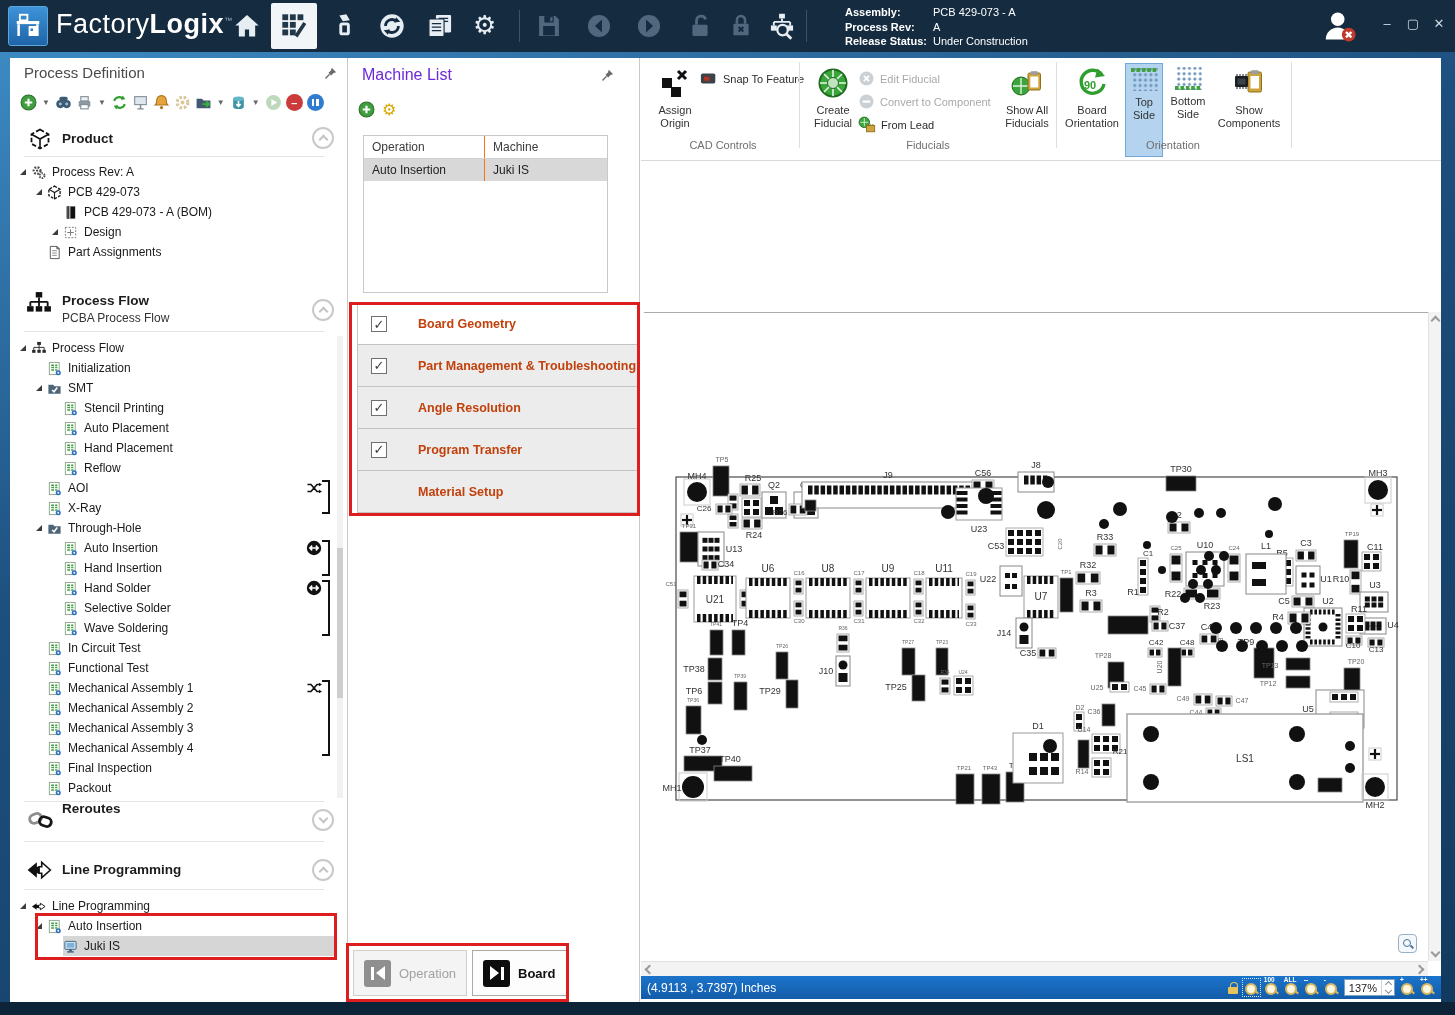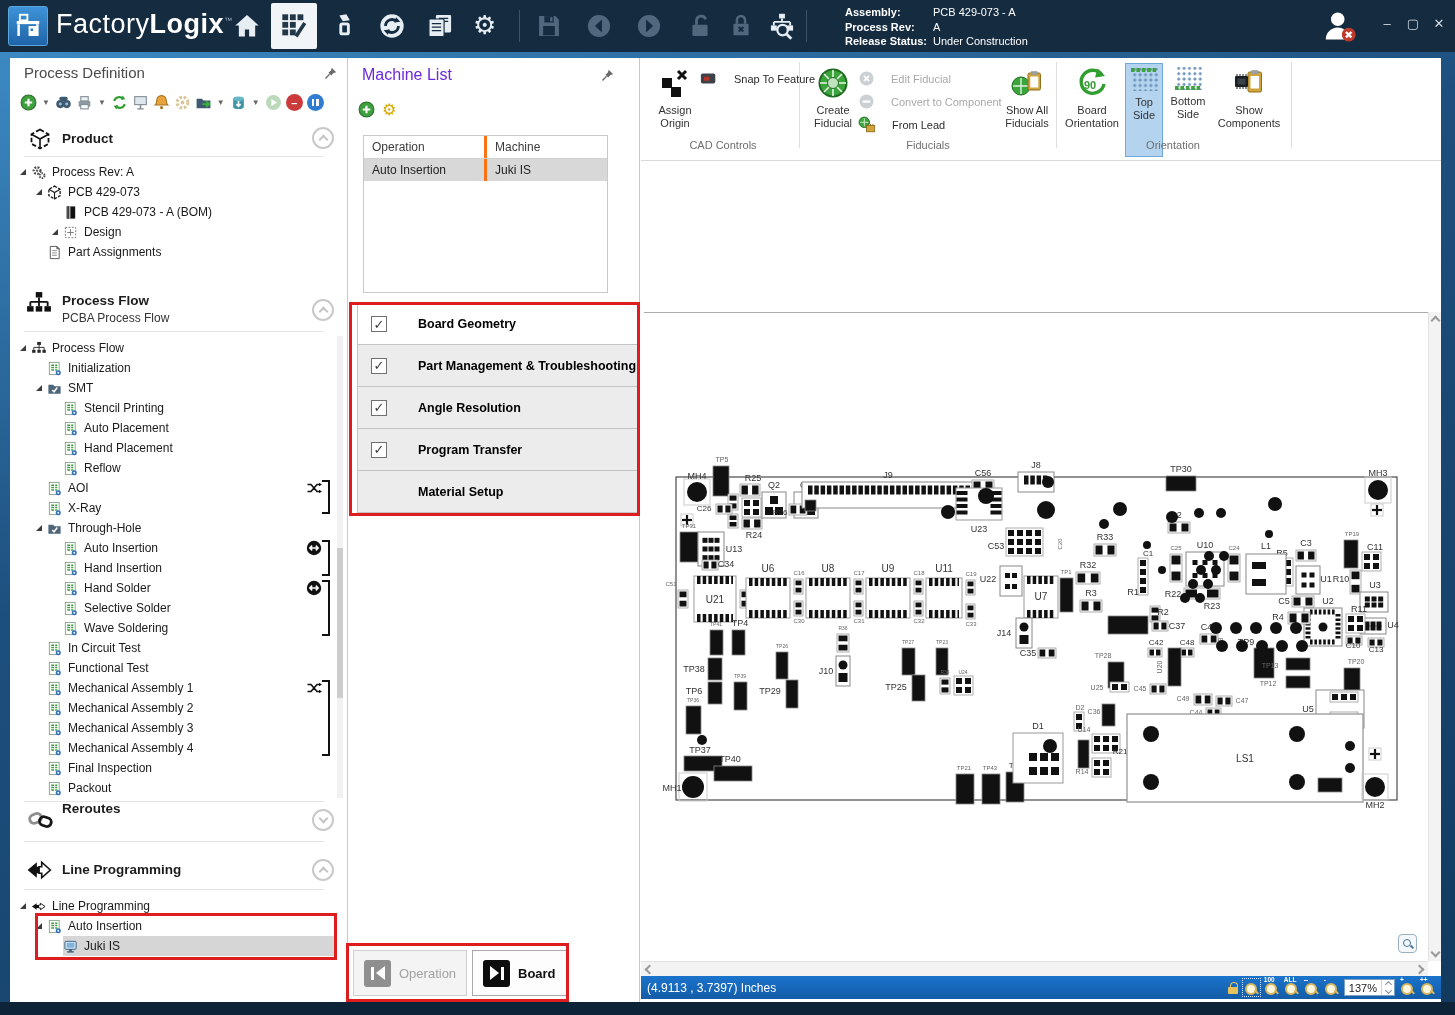--- a/index.html
+++ b/index.html
@@ -56,26 +56,26 @@
   .lp-scroll { position:absolute; left:337px; top:336px; width:6px; height:462px; background:#f1f1f1; z-index:3;}
   .lp-thumb { position:absolute; left:0; top:212px; width:6px; height:150px; background:#cdcdcd; }
 
   
   .mpanel { position:absolute; left:347px; top:58px; width:293px; height:944px; background:#fff; border-left:1px solid #c9c9c9; border-right:1px solid #c9c9c9; z-index:2;}
   .mp-title { position:absolute; left:362px; top:66px; font-size:16px; color:#6d28d9; z-index:3;}
   .mp-toolbar { position:absolute; left:358px; top:100px; display:flex; gap:7px; align-items:center; z-index:3;}
   .mtable { position:absolute; left:363px; top:135px; width:245px; height:158px; border:1px solid #c8c8c8; background:#fff; font-size:12px; z-index:3;}
   .mt-head { height:23px; border-bottom:1px solid #d2d2d2; display:flex; align-items:center; color:#3c3c3c;}
   .mt-row { height:22px; display:flex; align-items:center; background:#d8d8d8; color:#222;}
-  .mt-c1 { width:120px; padding-left:8px; } .mt-c2 { padding-left:8px; border-left:3px solid #f97316; height:100%; display:flex; align-items:center; flex:1;}
+  .mt-c1 { width:120px; padding-left:8px; } .mt-c2 { padding-left:8px; border-left:1px solid #f97316; height:100%; display:flex; align-items:center; flex:1;}
   .steps { position:absolute; left:357px; top:303px; width:282px; z-index:3;}
   .step-row { height:42px; border:1px solid #c3c3c3; border-top:none; background:#ececec; display:flex; align-items:center; position:relative;}
   .step-row:first-child { border-top:1px solid #c3c3c3; background:#fff; }
   .stchk { position:absolute; left:13px; width:16px; height:16px; border:1px solid #707070; background:#fff; display:flex; align-items:center; justify-content:center; font-size:13px; color:#3c3c3c;}
-  .step-label { margin-left:60px; font-weight:bold; font-size:12.5px; color:#000000;}
+  .step-label { margin-left:60px; font-weight:bold; font-size:12.5px; color:#c2410c;}
   .pnwrap { position:absolute; left:353px; top:950px; display:flex; gap:5px; z-index:4;}
   .pbtn { width:114px; height:46px; background:#f4f4f4; border:1px solid #cfcfcf; display:flex; align-items:center; gap:8px; padding-left:10px;}
   .nbtn { width:96px; height:46px; background:#fdfdfd; border:1px solid #a9a9a9; display:flex; align-items:center; gap:8px; padding-left:10px;}
   .pn-ico { width:27px; height:27px; border-radius:3px; display:flex; align-items:center; justify-content:center; gap:2px; flex:none;}
   .pn-ico.gray{ background:#8f8f8f; } .pn-ico.black{ background:#0d0d0d; }
   .bar { width:3px; height:13px; background:#fff; }
   .tri-l { width:0;height:0;border-top:7px solid transparent;border-bottom:7px solid transparent;border-right:9px solid #fff;}
   .tri-r { width:0;height:0;border-top:7px solid transparent;border-bottom:7px solid transparent;border-left:9px solid #fff;}
   .pbtn .lbl { color:#a2a2a2; font-size:13px; }
   .nbtn .lbl { color:#111; font-size:13px; font-weight:bold; }
@@ -83,21 +83,21 @@
   
   .redrect { position:absolute; border:3px solid #de1e1e; z-index:10; }
 
   
   .ribbon { position:absolute; left:641px; top:58px; width:800px; height:103px; background:#fff; border-bottom:1px solid #d9d9d9; z-index:2;}
   .rsep { position:absolute; top:62px; width:1px; height:86px; background:#dedede; z-index:3;}
   .rcap { position:absolute; top:139px; font-size:11px; color:#6f6f6f; text-align:center; z-index:3;}
   .rbig { position:absolute; top:63px; height:94px; text-align:center; font-size:11px; color:#333; line-height:13px; z-index:3; display:flex; flex-direction:column; align-items:center;}
   .rbig .ri { margin:4px 0 5px 0; }
   .rbig.sel { background:#b3d3ee; border:1px solid #70a8d8; border-radius:0; }
-  .rsmall { position:absolute; height:21px; display:flex; align-items:center; gap:16px; font-size:11px; color:#2b2b2b; z-index:3;}
+  .rsmall { position:absolute; height:21px; display:flex; align-items:center; gap:5px; font-size:11px; color:#2b2b2b; z-index:3;}
   .rsmall.dis { color:#a9a9a9; }
   .gridicon { width:27px; height:23px; position:relative;
     background-image:radial-gradient(circle,#6f94bb 1.3px,transparent 1.6px);
     background-size:5.4px 5.4px; background-position:1px 4px;}
   .gridicon.top::before { content:""; position:absolute; left:0; top:0; width:100%; height:4px;
     background-image:linear-gradient(90deg,#3fa23f 3.4px,transparent 3.4px); background-size:5.4px 4px;}
   .gridicon.bot::after { content:""; position:absolute; left:0; bottom:0; width:100%; height:4px;
     background-image:linear-gradient(90deg,#3fa23f 3.4px,transparent 3.4px); background-size:5.4px 4px;}
 
   

